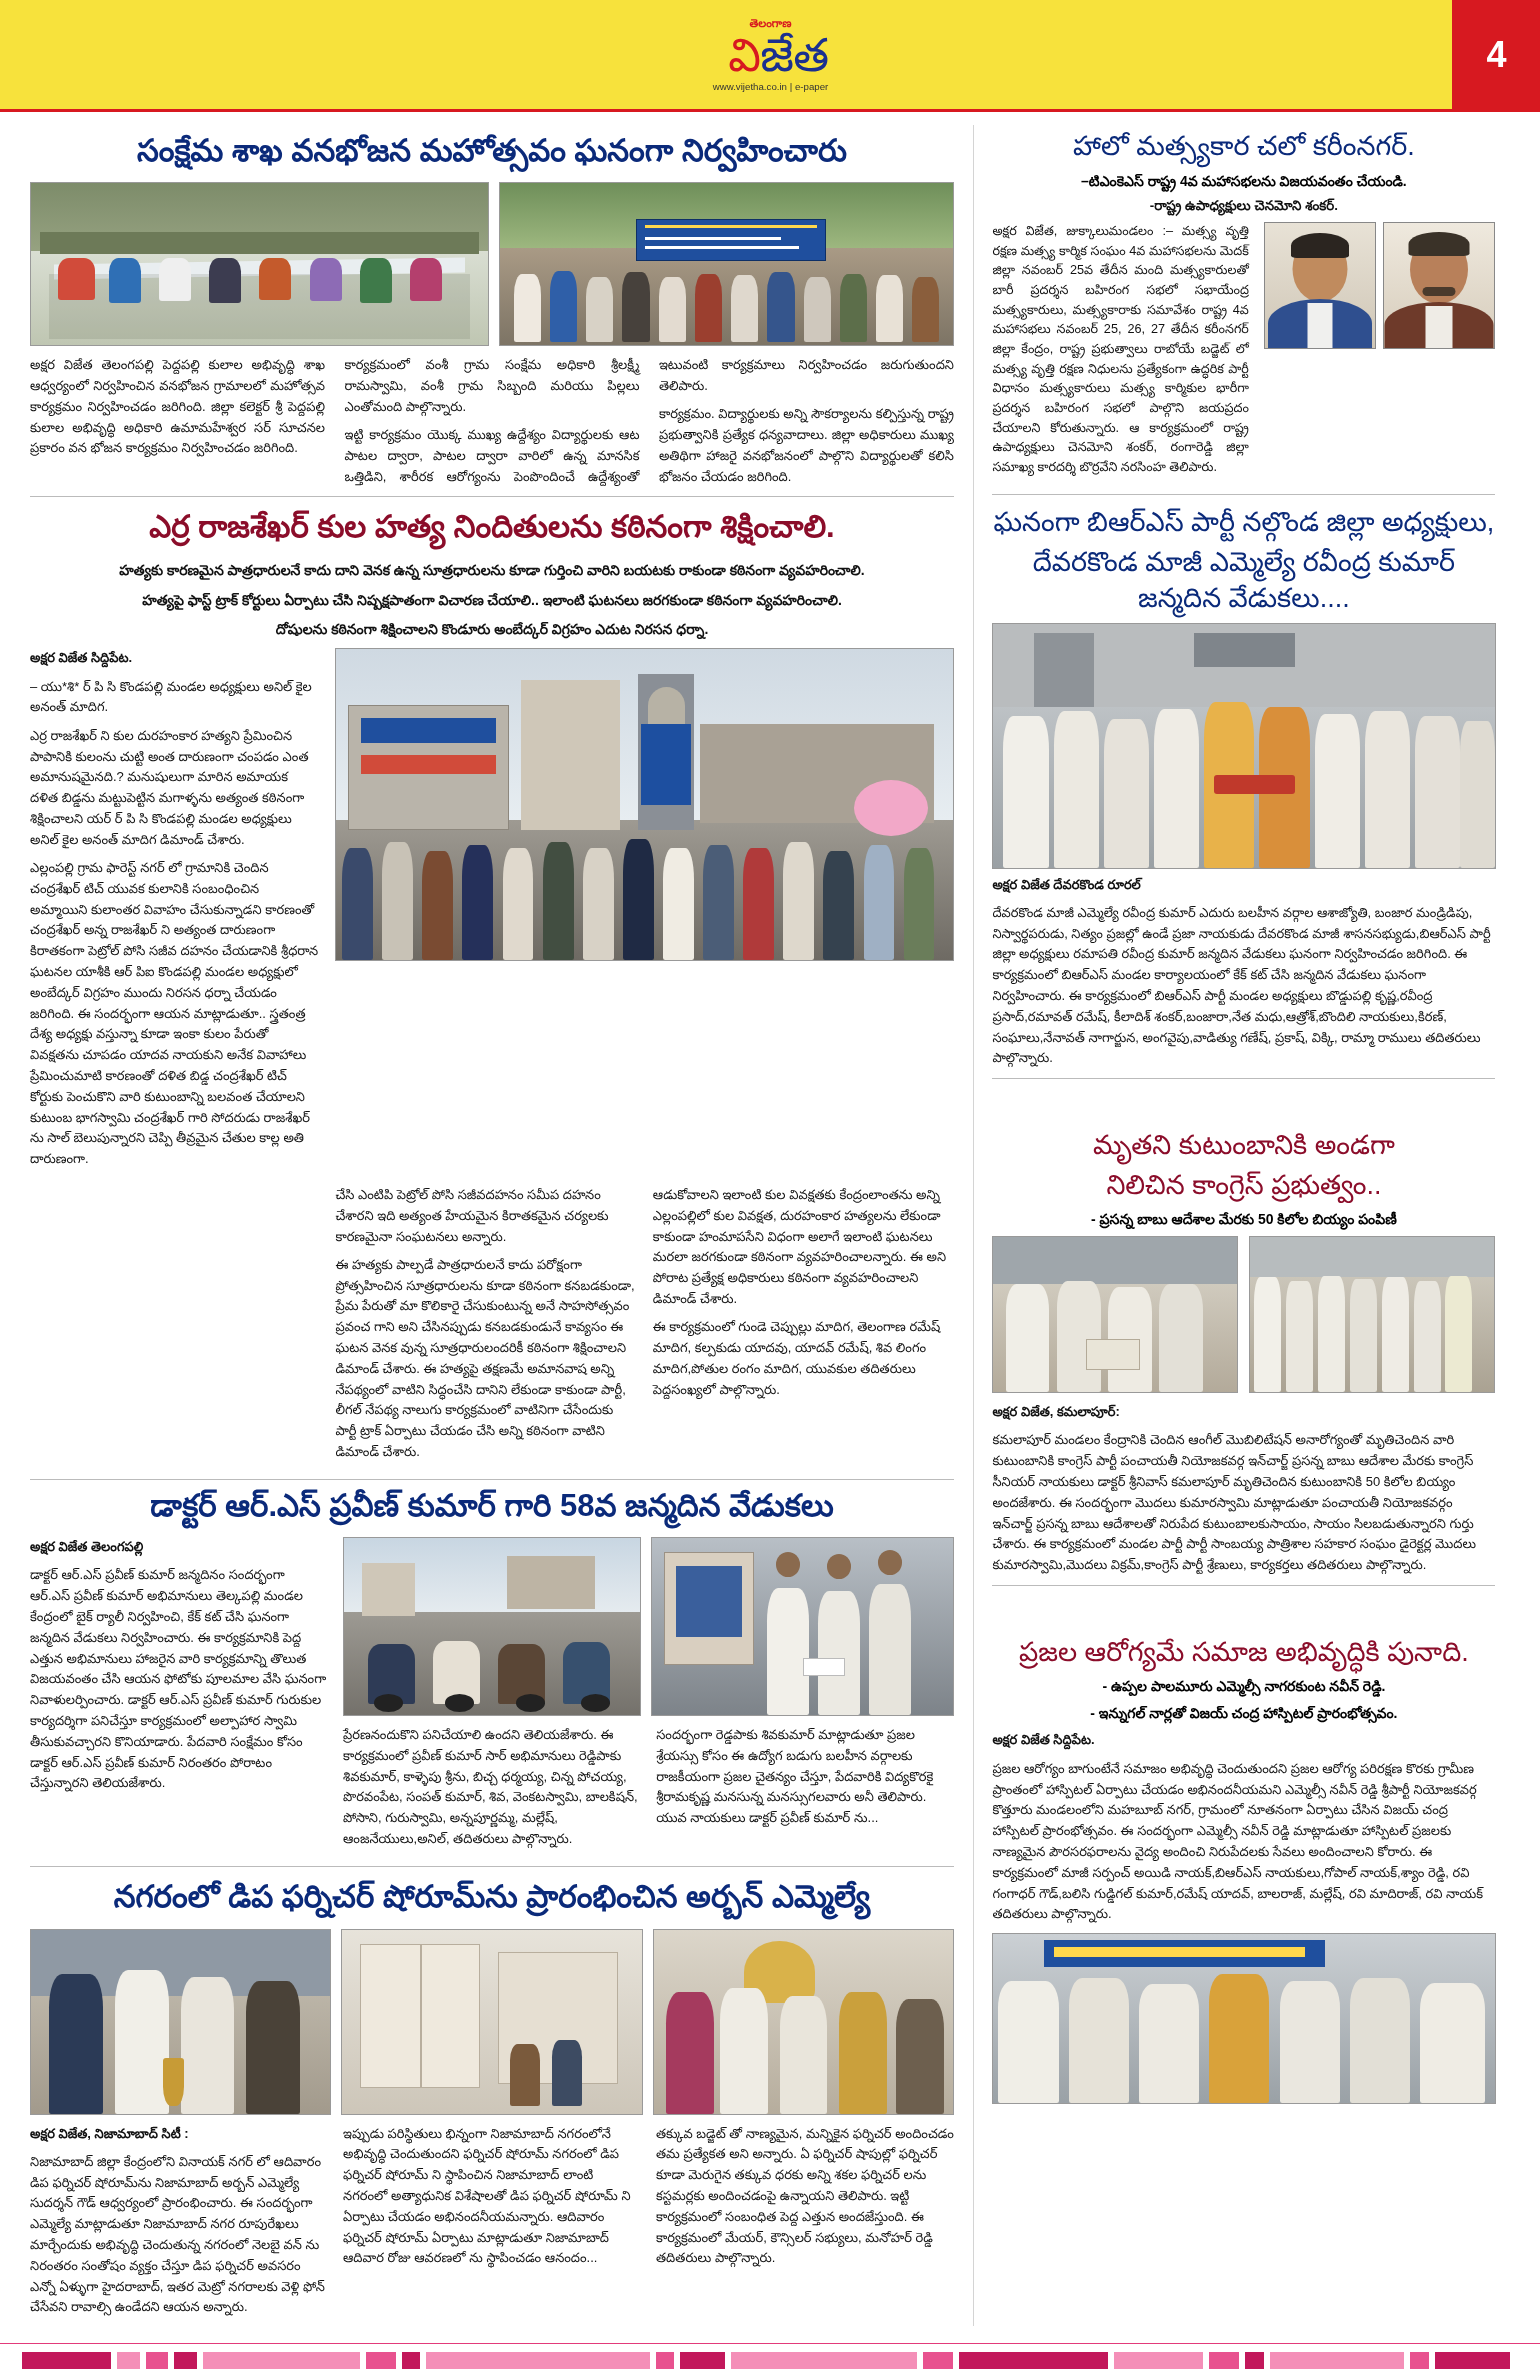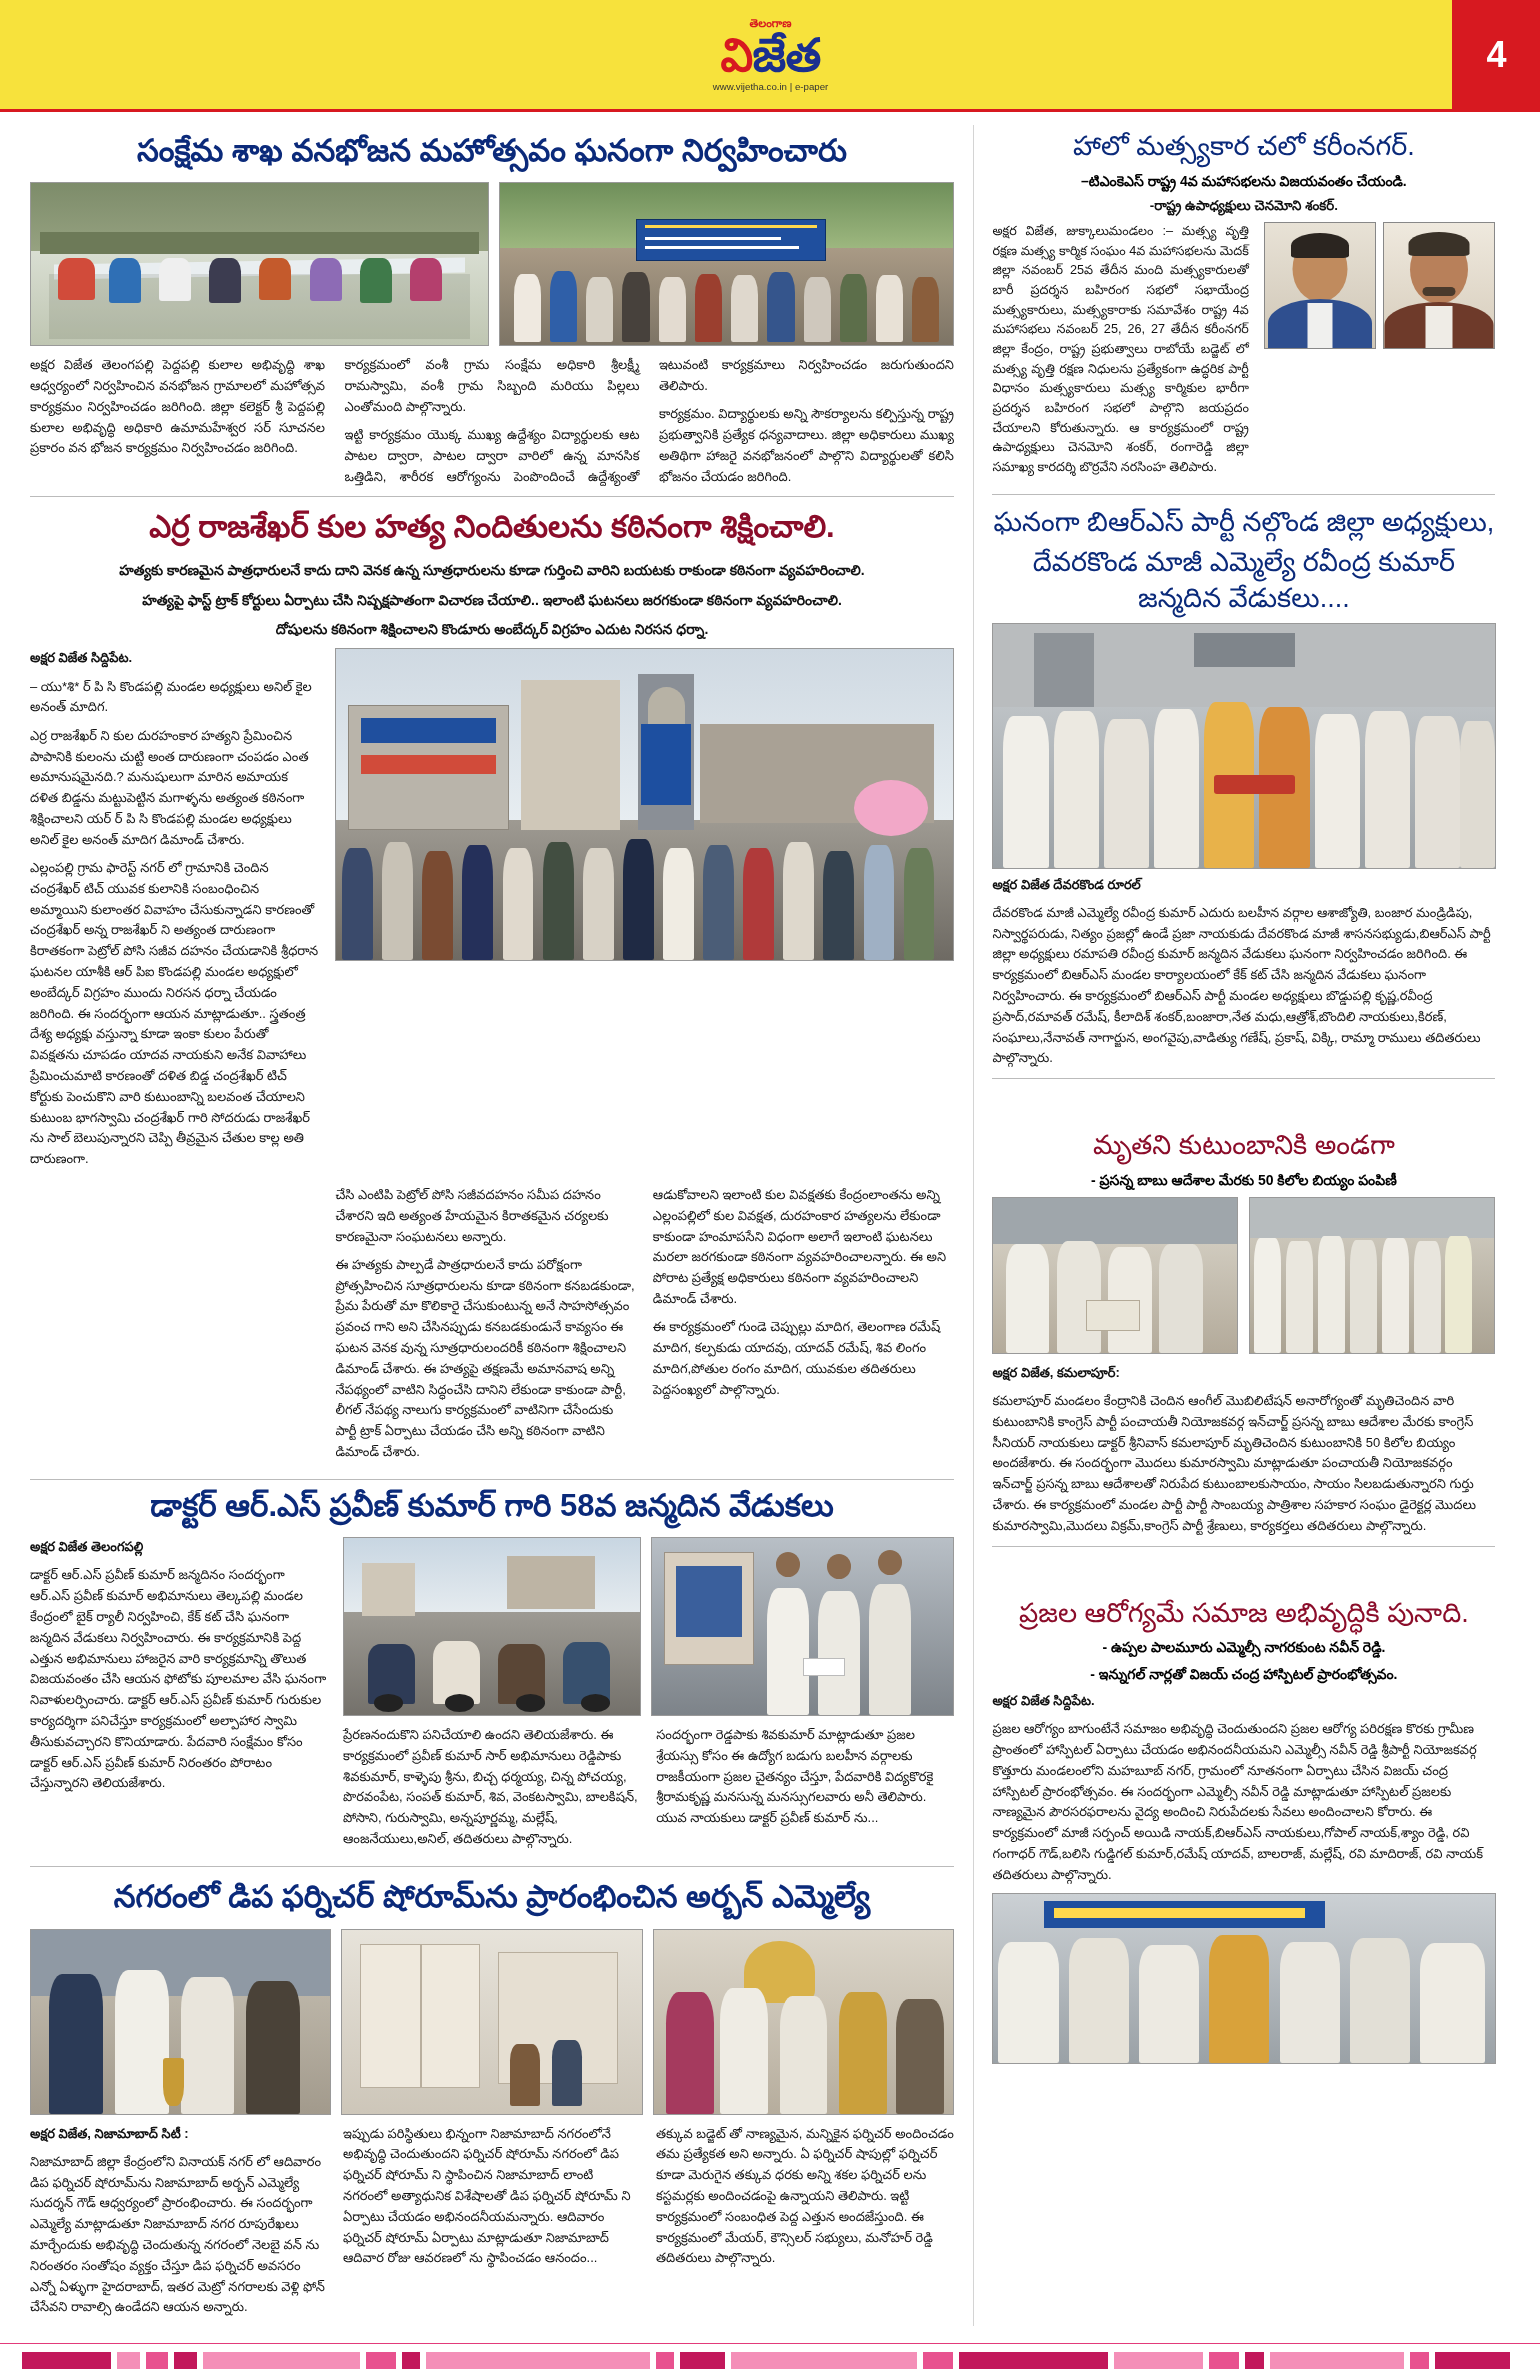--- a/index.html
+++ b/index.html
@@ -38,24 +38,25 @@
     white-space: nowrap;
   }
   .logo-wrap {
     position: absolute;
     left: 50%;
     transform: translateX(-50%);
     text-align: center;
   }
   .logo-main {
     font-size: 46px;
-    font-weight: bold;
+    font-weight: normal;
     color: #1a2f8f;
     line-height: 1;
     letter-spacing: -0.7px;
+    text-align: right;
   }
   .logo-main .red { color: #d71920; }
   .logo-sub {
     font-size: 9.7px;
     color: #333;
     margin-top: 3px;
   }
   .logo-top {
     font-size: 11.2px;
     color: #d71920;
@@ -484,20 +485,21 @@
         <div class="bodytext">
           <p class="lead">అక్షర విజేత దేవరకొండ రూరల్</p>
           <p>దేవరకొండ మాజీ ఎమ్మెల్యే రవీంద్ర కుమార్ ఎదురు బలహీన వర్గాల ఆశాజ్యోతి, బంజార మండ్రిడిపు, నిస్వార్థపరుడు, నిత్యం ప్రజల్లో ఉండే ప్రజా నాయకుడు దేవరకొండ మాజీ శాసనసభ్యుడు,బిఆర్ఎస్ పార్టీ జిల్లా అధ్యక్షులు రమాపతి రవీంద్ర కుమార్ జన్మదిన వేడుకలు ఘనంగా నిర్వహించడం జరిగింది. ఈ కార్యక్రమంలో బిఆర్ఎస్ మండల కార్యాలయంలో కేక్ కట్ చేసి జన్మదిన వేడుకలు ఘనంగా నిర్వహించారు. ఈ కార్యక్రమంలో బిఆర్ఎస్ పార్టీ మండల అధ్యక్షులు బొడ్డుపల్లి కృష్ణ,రవీంద్ర ప్రసాద్,రమావత్ రమేష్, కీలాదిశ్ శంకర్,బంజారా,నేత మధు,ఆత్రోశ్,బొందిలి నాయకులు,కిరణ్, సంఘాలు,నేనావత్ నాగార్జున, అంగవైపు,వాడిత్యు గణేష్, ప్రకాష్, విక్కి, రామ్మా రాములు తదితరులు పాల్గొన్నారు.</p>
         </div>
       </div>
 
       <hr class="rule-thin">
 
       <div>
         <div class="r-headline maroon">మృతని కుటుంబానికి అండగా</div>
+        <div class="r-headline maroon" style="margin-top:-3px;">నిలిచిన కాంగ్రెస్ ప్రభుత్వం..</div>
         <div class="r-sub">- ప్రసన్న బాబు ఆదేశాల మేరకు 50 కిలోల బియ్యం పంపిణీ</div>
         <div class="photo-row">
           <div class="photo" style="width:246px;height:157px;">
             <div class="ph-inner">
               <div style="position:absolute;inset:0;background:linear-gradient(#dcd8cd,#b3aa9a);"></div>
               <div style="position:absolute;left:0;top:0;width:100%;height:30%;background:#9fa6ab;"></div>
               <div style="position:absolute;left:5%;bottom:0;width:18%;height:70%;background:#f0eee7;border-radius:24% 24% 2.2px 2.2px;"></div>
               <div style="position:absolute;left:26%;bottom:0;width:18%;height:72%;background:#e8e5dc;border-radius:24% 24% 2.2px 2.2px;"></div>
               <div style="position:absolute;left:47%;bottom:0;width:18%;height:68%;background:#eeebe3;border-radius:24% 24% 2.2px 2.2px;"></div>
               <div style="position:absolute;left:68%;bottom:0;width:18%;height:70%;background:#e3e0d7;border-radius:24% 24% 2.2px 2.2px;"></div>

